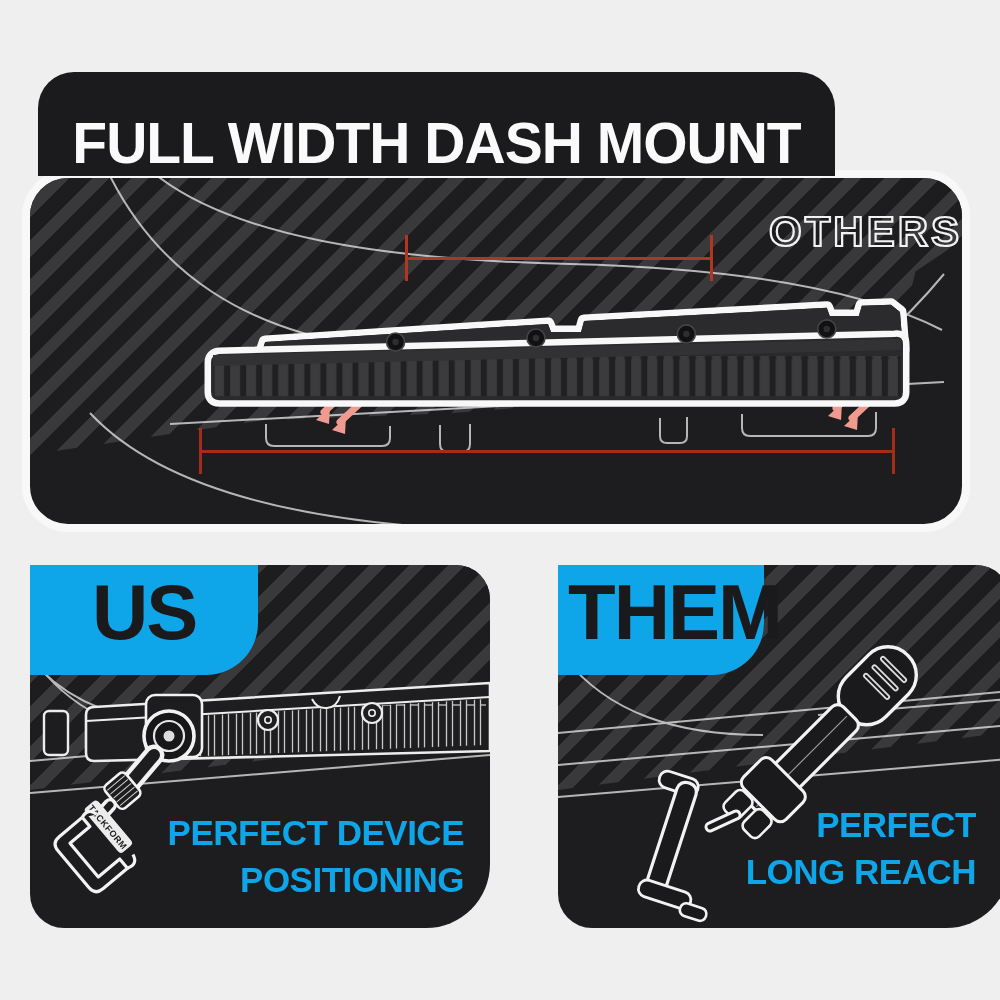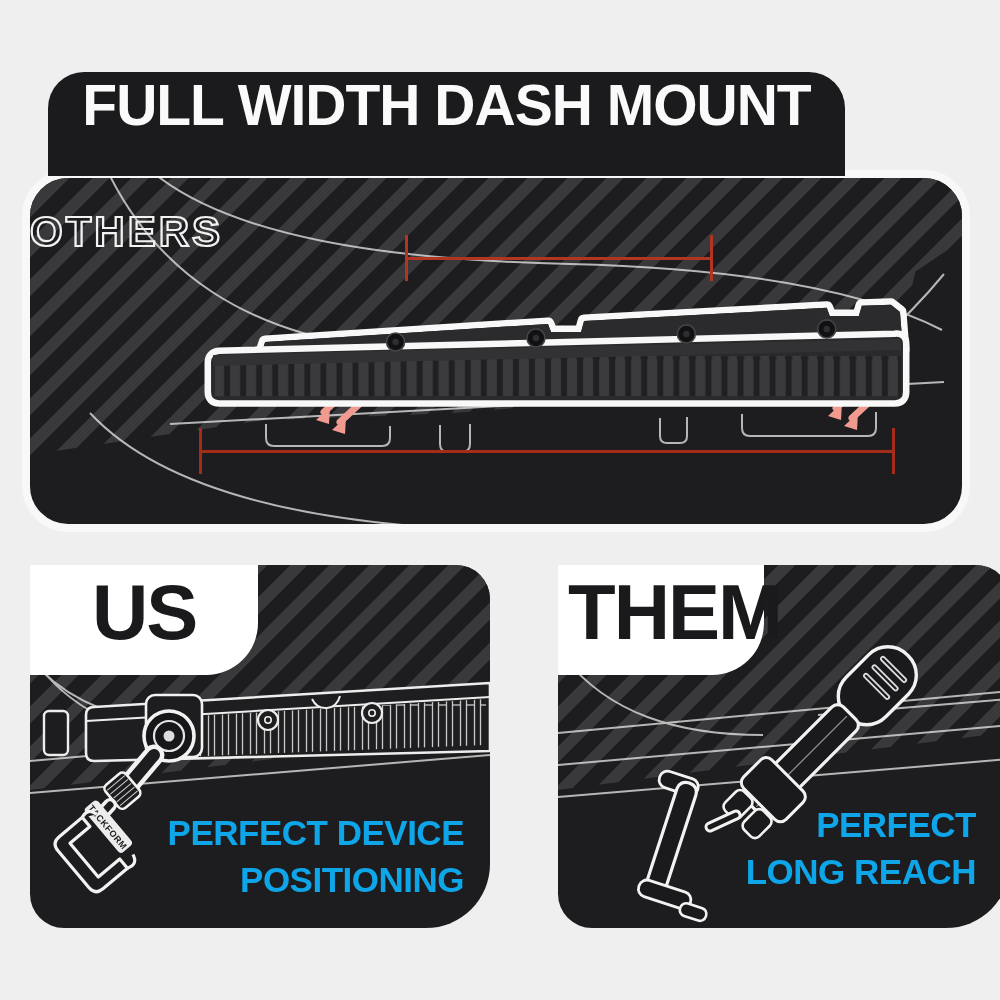--- a/index.html
+++ b/index.html
@@ -1,49 +1,49 @@
 <!DOCTYPE html>
 <html><head>
 <meta charset="utf-8">
 <style>
   html,body{margin:0;padding:0;}
   body{width:1000px;height:1000px;position:relative;overflow:hidden;
        background:#efeff0;font-family:"Liberation Sans",sans-serif;}
   .abs{position:absolute;}
 
   
-  .title-bar{left:48px;top:72px;width:797px;height:104px;background:#1b1b1d;
-             border-radius:36px 36px 0 0;z-index:3;display:flex;align-items:flex-start;justify-content:center;}
+  .title-bar{left:38px;top:72px;width:797px;height:104px;background:#1b1b1d;
+             border-radius:36px 36px 0 0;z-index:3;display:flex;align-items:flex-end;justify-content:center;}
   .title-bar h1{margin:0;color:#fafafa;font-size:57px;font-weight:900;letter-spacing:-1px;white-space:nowrap;}
 
   
   .main-panel{left:22px;top:170px;width:948px;height:362px;background:#1d1d1f;
               border:8px solid #f8f8f8;border-radius:46px;box-sizing:border-box;
               overflow:hidden;z-index:2;}
   .stripes{position:absolute;inset:0;
      background:repeating-linear-gradient(135deg,#1d1d1f 0px,#1d1d1f 16px,#39393b 16px,#39393b 28px);}
   .main-panel .stripes{
      clip-path:polygon(0 0,100% 0,100% 18%,95% 27%,93% 50%,82% 60%,45% 68%,25% 70%,0 80%);}
 
   .outline-text{color:transparent;-webkit-text-stroke:2.2px #f2f2f2;
                 font-weight:700;white-space:nowrap;}
 
-  .others-label{left:0;right:0;top:30px;text-align:left;font-size:42px;letter-spacing:3px;}
+  .others-label{left:0;right:0;top:30px;text-align:right;font-size:42px;letter-spacing:3px;}
   .fullwidth-label{left:0;right:0;top:284px;text-align:center;font-size:43px;letter-spacing:2px;}
 
   .bracket{position:absolute;}
   .bracket .bar{position:absolute;height:3px;}
   .bracket .tick{position:absolute;width:3px;height:46px;top:-22px;}
 
   
   .cmp-panel{top:565px;height:363px;background:#1d1d1f;overflow:hidden;z-index:2;}
   .cmp-panel.us{left:30px;width:460px;border-radius:0 34px 64px 34px;}
   .cmp-panel.them{left:518px;width:452px;border-radius:0 34px 64px 34px;margin-left:40px;}
   .cmp-panel .stripes{clip-path:polygon(0 0,100% 0,100% 46%,55% 53%,0 62%);}
-  .notch{position:absolute;left:0;top:0;height:110px;background:#ffffff;
+  .notch{position:absolute;left:0;top:0;height:110px;background:#0ea5e9;
          border-radius:0 0 52px 0;z-index:4;}
   .cmp-panel.us .notch{width:228px;}
   .cmp-panel.them .notch{width:206px;}
   .cmp-heading{position:absolute;top:2px;margin:0;color:#1a1a1c;font-size:78px;
                font-weight:900;letter-spacing:-2px;}
   .cmp-panel.us .cmp-heading{left:62px;}
   .cmp-panel.them .cmp-heading{left:10px;}
   .caption{position:absolute;text-align:right;color:#0ea5e9;font-weight:700;
            font-size:35px;line-height:1.34;letter-spacing:-0.5px;z-index:5;}
   .cmp-panel.us .caption{right:26px;bottom:24px;}

